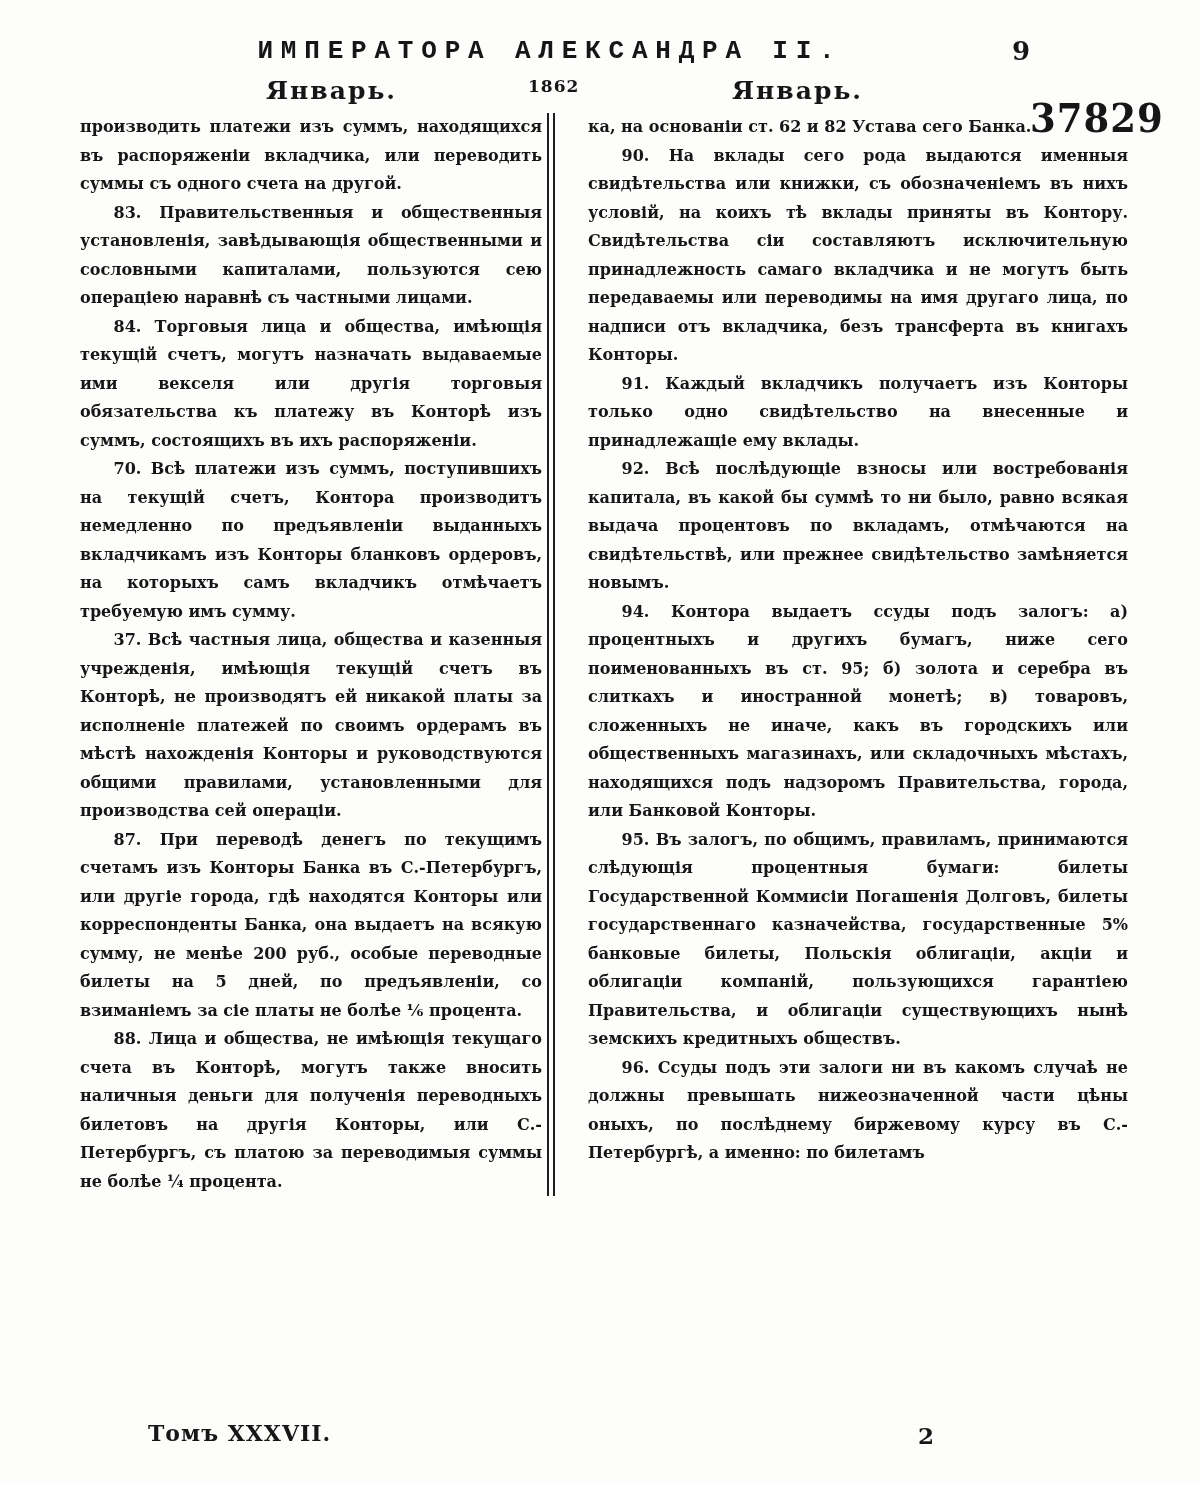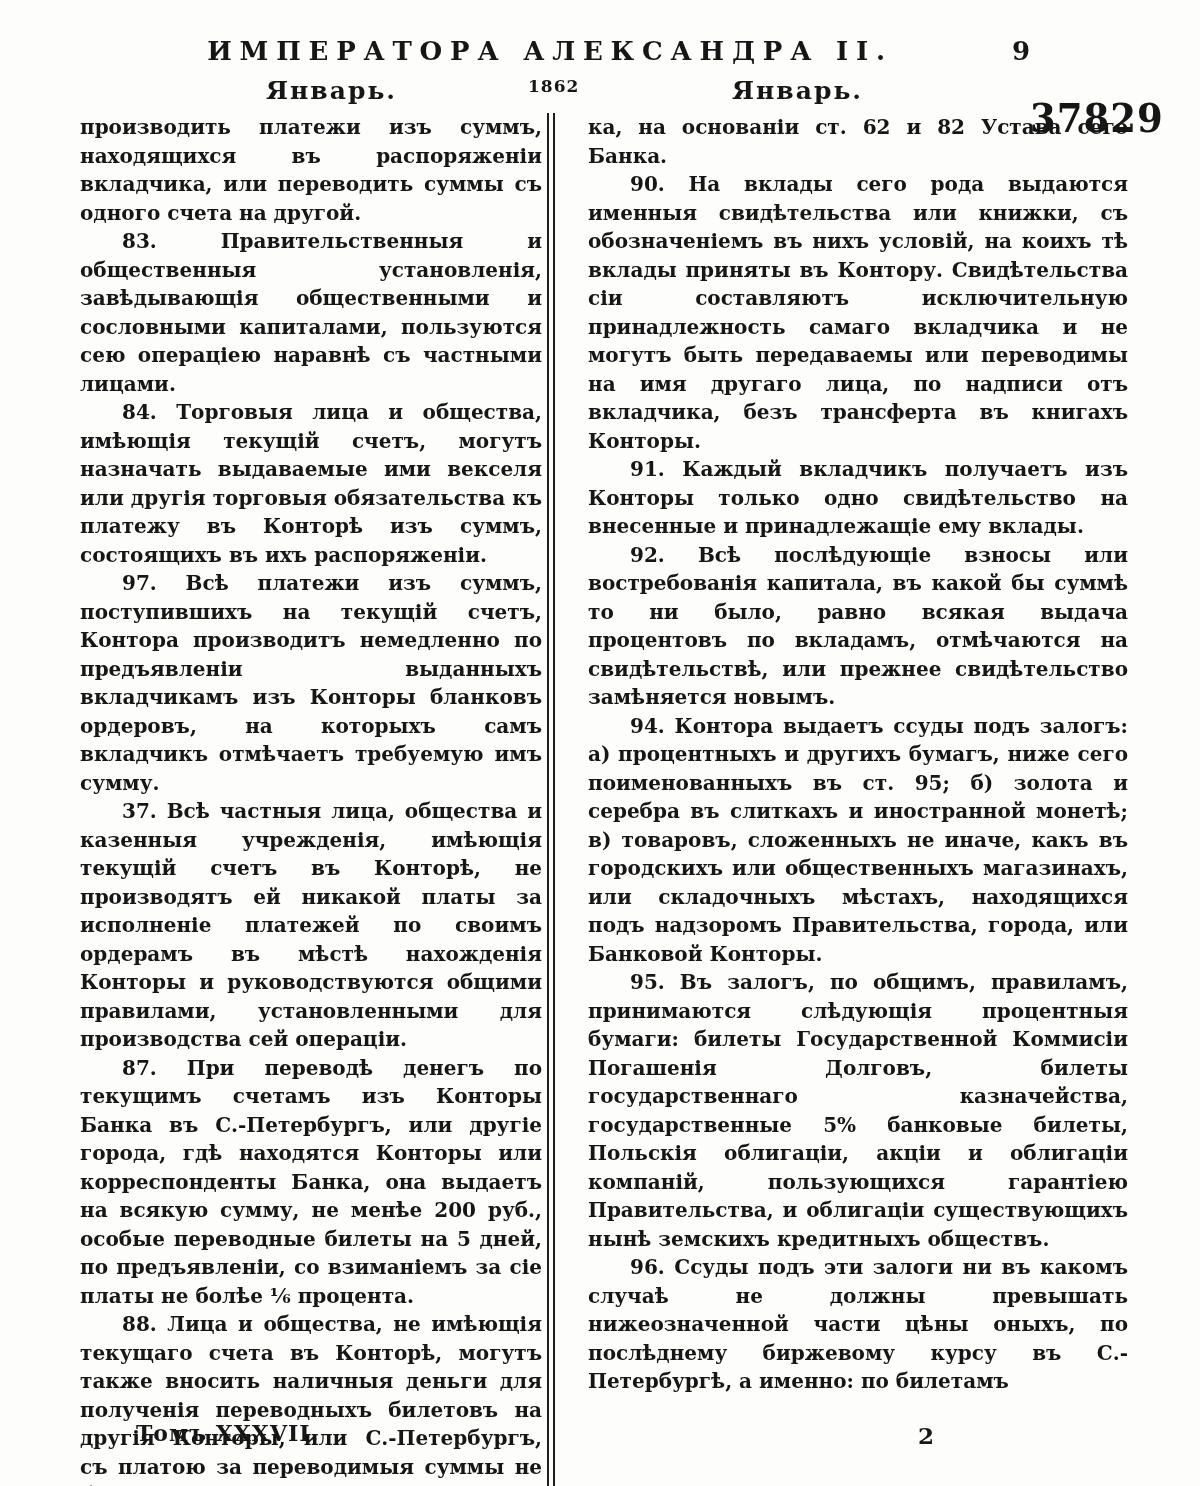--- a/index.html
+++ b/index.html
@@ -11,20 +11,21 @@
     font-family:"DejaVu Serif","Liberation Serif",serif;
     font-weight:bold;
     overflow:hidden;
   }
   
   .title{
     position:absolute;top:36px;left:80px;width:940px;
     text-align:center;
     font-size:26px;letter-spacing:0.30em;
     white-space:nowrap;
+    font-family:Liberation Mono, monospace;
   }
   .page-number{
     position:absolute;top:36px;left:1012px;
     font-size:26px;
   }
   .month-left,.month-right{
     position:absolute;top:76px;
     font-size:25px;letter-spacing:2px;
   }
   .month-left{left:266px;}
@@ -47,34 +48,34 @@
   .col-left{width:462px;}
   .col-right{width:540px;}
   .divider{
     width:4px;
     margin-left:5px;margin-right:33px;
     border-left:2px solid #1d1d1d;
     border-right:2px solid #1d1d1d;
   }
   .para{
     margin:0;
-    font-size:20px;
+    font-size:16px;
     line-height:28.5px;
     text-align:justify;
     text-indent:2.1em;
   }
   .continuation{text-indent:0;}
   .heading{
     text-indent:0;
     text-align:center;
     font-style:italic;
   }
   
   .footer-volume{
-    position:absolute;top:1420px;left:136px;
+    position:absolute;top:1420px;left:148px;
     font-size:22px;letter-spacing:1px;
   }
   .footer-signature{
     position:absolute;top:1422px;left:918px;
     font-size:23px;
   }
 </style>
 </head>
 <body>
 
@@ -87,21 +88,21 @@
   <div class="year">1862</div>
   <div class="month-right">Январь.</div>
 
   <div class="stamp">37829</div>
 
   <div class="columns">
     <div class="col col-left">
         <p class="para continuation">производить платежи изъ суммъ, находящихся въ распоряженіи вкладчика, или переводить суммы съ одного счета на другой.</p>
         <p class="para article">83. Правительственныя и общественныя установленія, завѣдывающія общественными и сословными капиталами, пользуются сею операціею наравнѣ съ частными лицами.</p>
         <p class="para article">84. Торговыя лица и общества, имѣющія текущій счетъ, могутъ назначать выдаваемые ими векселя или другія торговыя обязательства къ платежу въ Конторѣ изъ суммъ, состоящихъ въ ихъ распоряженіи.</p>
-        <p class="para article">97. Всѣ платежи изъ суммъ, поступившихъ на текущій счетъ, Контора производитъ немедленно по предъявленіи выданныхъ вкладчикамъ изъ Конторы бланковъ ордеровъ, на которыхъ самъ вкладчикъ отмѣчаетъ требуемую имъ сумму.</p>
+        <p class="para article">70. Всѣ платежи изъ суммъ, поступившихъ на текущій счетъ, Контора производитъ немедленно по предъявленіи выданныхъ вкладчикамъ изъ Конторы бланковъ ордеровъ, на которыхъ самъ вкладчикъ отмѣчаетъ требуемую имъ сумму.</p>
         <p class="para article">37. Всѣ частныя лица, общества и казенныя учрежденія, имѣющія текущій счетъ въ Конторѣ, не производятъ ей никакой платы за исполненіе платежей по своимъ ордерамъ въ мѣстѣ нахожденія Конторы и руководствуются общими правилами, установленными для производства сей операціи.</p>
         <p class="para article">87. При переводѣ денегъ по текущимъ счетамъ изъ Конторы Банка въ С.-Петербургъ, или другіе города, гдѣ находятся Конторы или корреспонденты Банка, она выдаетъ на всякую сумму, не менѣе 200 руб., особые переводные билеты на 5 дней, по предъявленіи, со взиманіемъ за сіе платы не болѣе ⅙ процента.</p>
         <p class="para article">88. Лица и общества, не имѣющія текущаго счета въ Конторѣ, могутъ также вносить наличныя деньги для полученія переводныхъ билетовъ на другія Конторы, или С.-Петербургъ, съ платою за переводимыя суммы не болѣе ¼ процента.</p>
       </div>
     <div class="divider"></div>
     <div class="col col-right">
         <p class="para continuation">ка, на основаніи ст. 62 и 82 Устава сего Банка.</p>
         <p class="para article">90. На вклады сего рода выдаются именныя свидѣтельства или книжки, съ обозначеніемъ въ нихъ условій, на коихъ тѣ вклады приняты въ Контору. Свидѣтельства сіи составляютъ исключительную принадлежность самаго вкладчика и не могутъ быть передаваемы или переводимы на имя другаго лица, по надписи отъ вкладчика, безъ трансферта въ книгахъ Конторы.</p>
         <p class="para article">91. Каждый вкладчикъ получаетъ изъ Конторы только одно свидѣтельство на внесенные и принадлежащіе ему вклады.</p>
         <p class="para article">92. Всѣ послѣдующіе взносы или востребованія капитала, въ какой бы суммѣ то ни было, равно всякая выдача процентовъ по вкладамъ, отмѣчаются на свидѣтельствѣ, или прежнее свидѣтельство замѣняется новымъ.</p>

